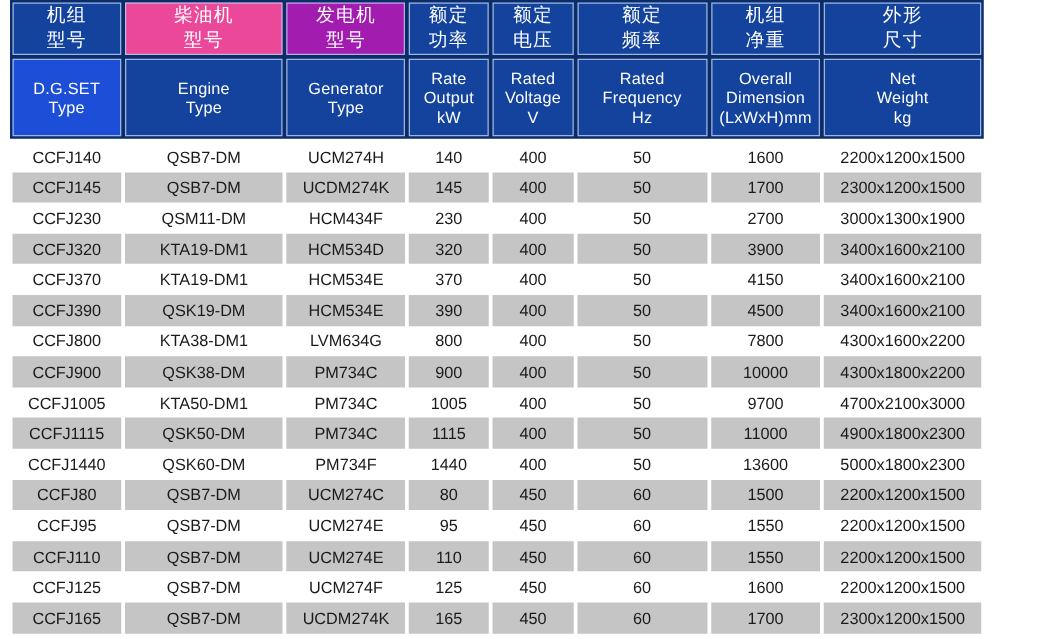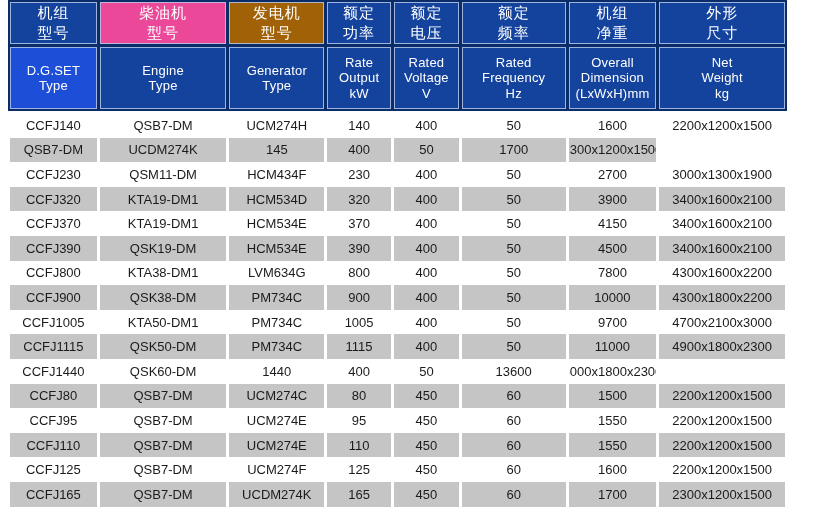--- a/index.html
+++ b/index.html
@@ -75,21 +75,21 @@
 </style>
 </head>
 <body>
 
 <div class="table-wrap">
   <div class="header-grid" id="table-header">
       <div class="hcell zh" style="background: rgb(20, 67, 158);">机组
 型号</div>
       <div class="hcell zh" style="background: #ec4899;">柴油机
 型号</div>
-      <div class="hcell zh" style="background: #a16207;">发电机
+      <div class="hcell zh" style="background: #a21caf;">发电机
 型号</div>
       <div class="hcell zh" style="background: rgb(20, 67, 158);">额定
 功率</div>
       <div class="hcell zh" style="background: rgb(20, 67, 158);">额定
 电压</div>
       <div class="hcell zh" style="background: rgb(20, 67, 158);">额定
 频率</div>
       <div class="hcell zh" style="background: rgb(20, 67, 158);">机组
 净重</div>
       <div class="hcell zh" style="background: rgb(20, 67, 158);">外形
@@ -121,20 +121,21 @@
         <div class="tcell">CCFJ140</div>
         <div class="tcell">QSB7-DM</div>
         <div class="tcell">UCM274H</div>
         <div class="tcell">140</div>
         <div class="tcell">400</div>
         <div class="tcell">50</div>
         <div class="tcell">1600</div>
         <div class="tcell">2200x1200x1500</div>
       </div>
       <div class="trow alt">
+        <div class="tcell">CCFJ145</div>
         <div class="tcell">QSB7-DM</div>
         <div class="tcell">UCDM274K</div>
         <div class="tcell">145</div>
         <div class="tcell">400</div>
         <div class="tcell">50</div>
         <div class="tcell">1700</div>
         <div class="tcell">2300x1200x1500</div>
       </div>
       <div class="trow">
         <div class="tcell">CCFJ230</div>
@@ -212,20 +213,21 @@
         <div class="tcell">PM734C</div>
         <div class="tcell">1115</div>
         <div class="tcell">400</div>
         <div class="tcell">50</div>
         <div class="tcell">11000</div>
         <div class="tcell">4900x1800x2300</div>
       </div>
       <div class="trow">
         <div class="tcell">CCFJ1440</div>
         <div class="tcell">QSK60-DM</div>
+        <div class="tcell">PM734F</div>
         <div class="tcell">1440</div>
         <div class="tcell">400</div>
         <div class="tcell">50</div>
         <div class="tcell">13600</div>
         <div class="tcell">5000x1800x2300</div>
       </div>
       <div class="trow alt">
         <div class="tcell">CCFJ80</div>
         <div class="tcell">QSB7-DM</div>
         <div class="tcell">UCM274C</div>

